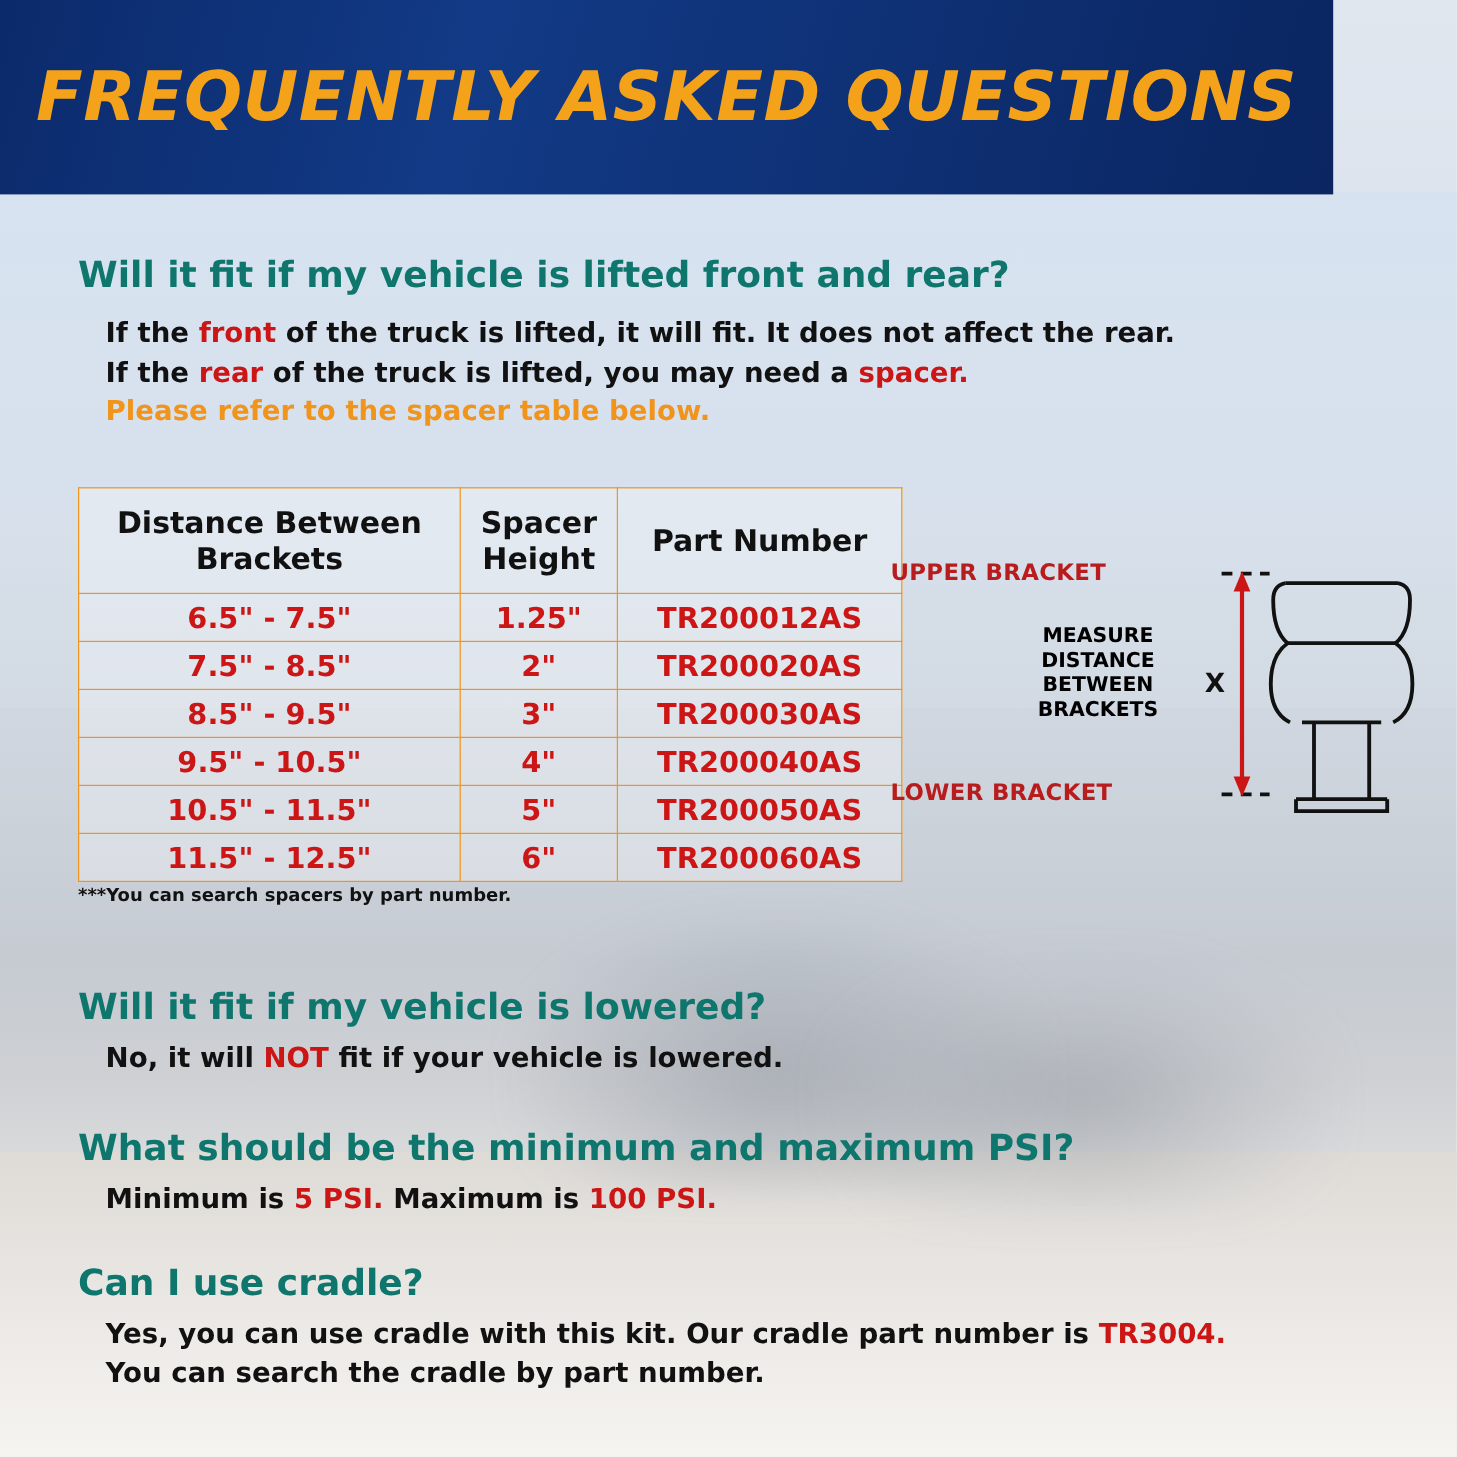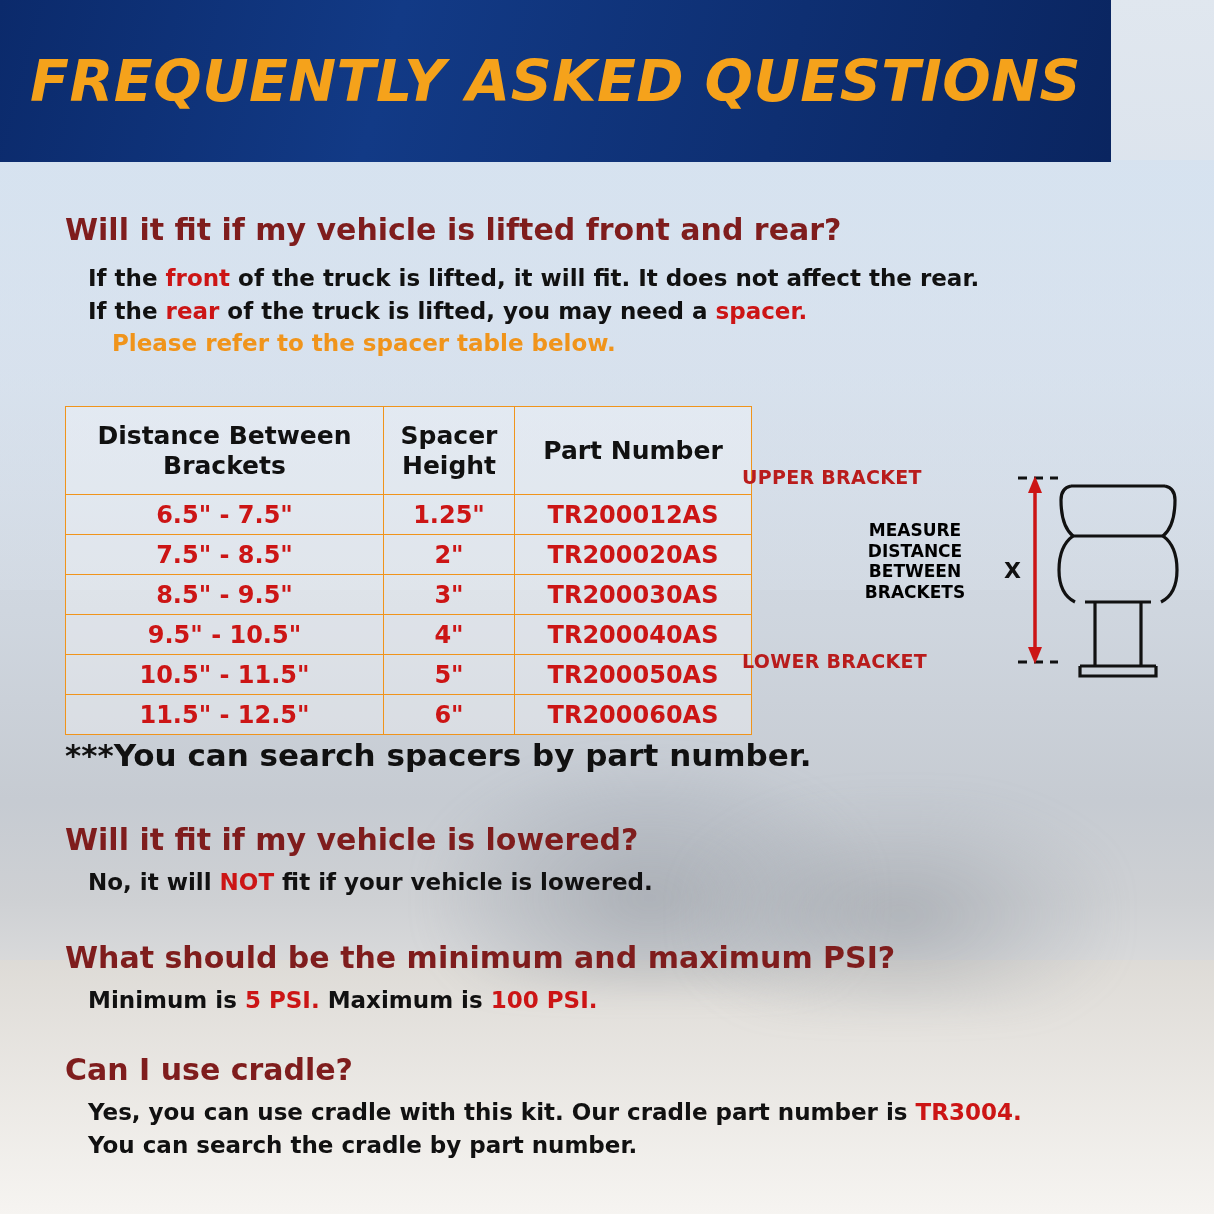--- a/index.html
+++ b/index.html
@@ -58,34 +58,34 @@
     color: #f5a21b;
     font-size: 57px;
     font-weight: 800;
     font-style: italic;
     letter-spacing: 0.5px;
     text-align: center;
     white-space: nowrap;
     font-family: "DejaVu Sans", "Liberation Sans", sans-serif;
   }
   .q {
-    color: #7f1d1d;
+    color: #0f766e;
     font-size: 30px;
     font-weight: bold;
     margin: 0;
   }
   .a {
     color: #111;
     font-size: 23px;
     font-weight: bold;
     line-height: 1.42;
     margin: 0;
   }
   .red { color: #cc1515; }
-  .orange { color: #f0941b; margin-left: 24px; }
+  .orange { color: #f0941b; }
   .block { position: absolute; }
 
   
   table.spacer-table {
     border-collapse: collapse;
     width: 686px;
     table-layout: fixed;
     background: rgba(255,255,255,0.30);
   }
   table.spacer-table th, table.spacer-table td {
@@ -129,21 +129,21 @@
     color: #000000;
     text-align: center;
     line-height: 1.22;
     width: 150px;
   }
   .diag-x {
     position: absolute;
     font-size: 22px; font-weight: bold; color: #111;
   }
   .note {
-    color: #111; font-size: 31px; font-weight: bold;
+    color: #111; font-size: 15px; font-weight: bold;
   }
 </style>
 </head>
 <body>
 
 <div id="page" data-name="faq-page">
 
   <div class="bg-photo" data-name="background-photo"></div>
   <div class="bg-sky" data-name="background-sky"></div>
   <div class="bg-ground" data-name="background-ground"></div>

